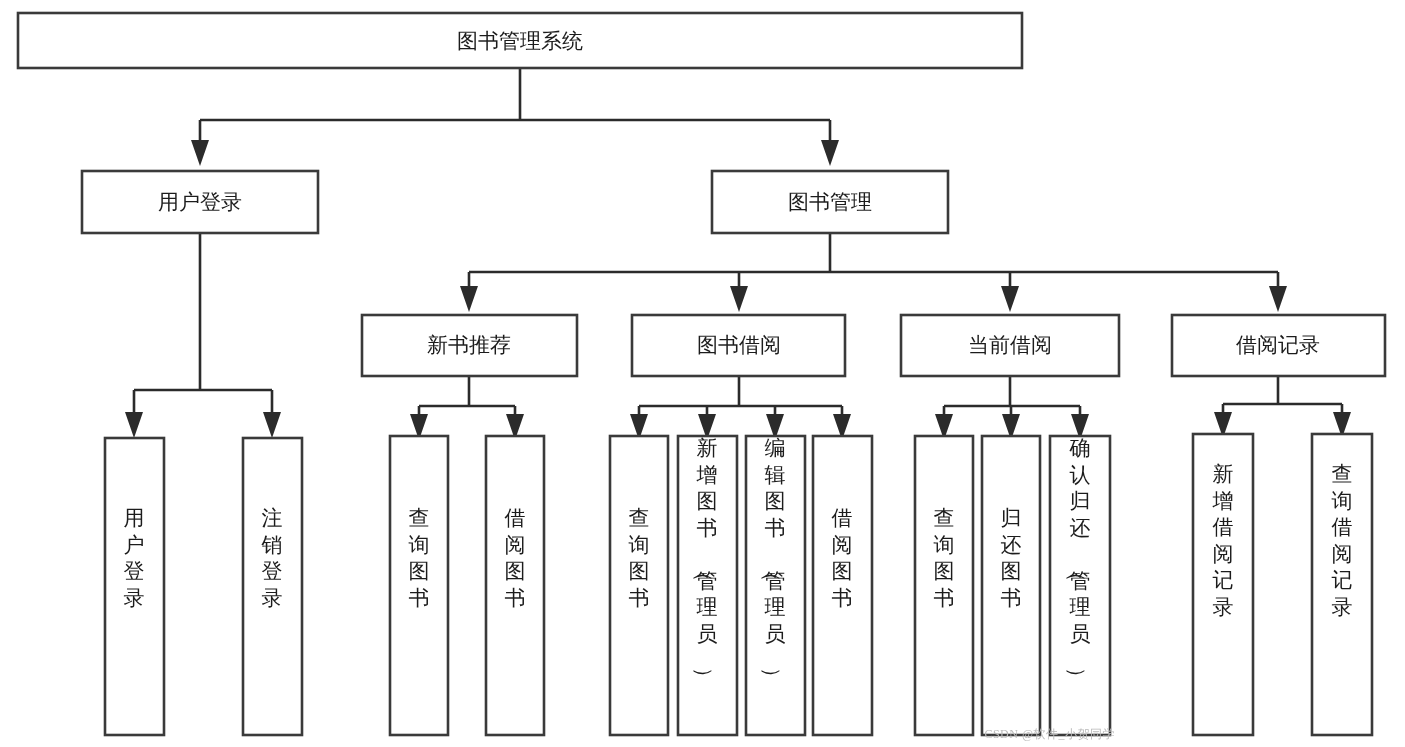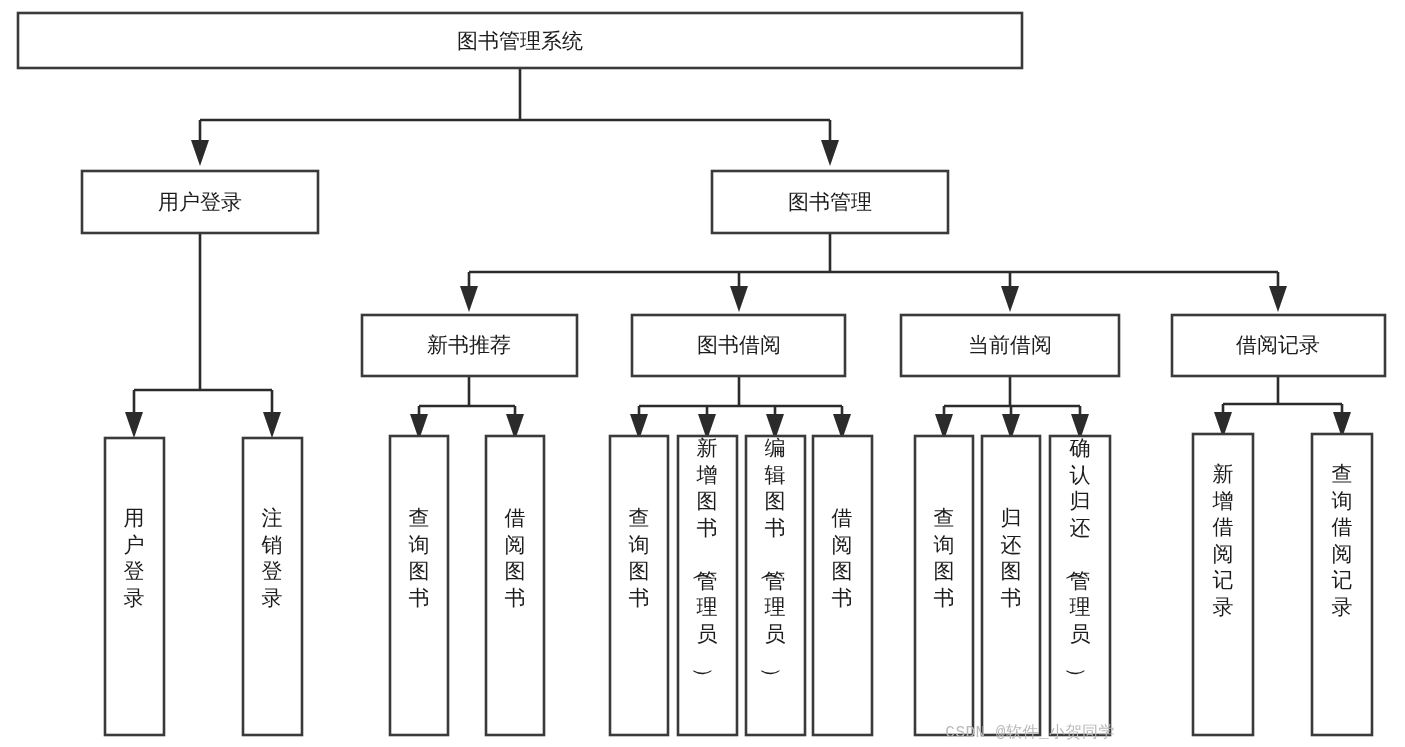--- a/index.html
+++ b/index.html
@@ -51,22 +51,22 @@
   .node-label-v {
     font-family: "Liberation Sans", "DejaVu Sans", sans-serif;
     font-size: 21px;
     fill: #1c1c1c;
     text-anchor: middle;
   }
   .watermark-text {
     position: absolute;
     right: 8px;
     bottom: 4px;
-    font-family: Liberation Mono, monospace;
-    font-size: 16px;
+    font-family: Liberation Serif, serif;
+    font-size: 12px;
     color: #b9b9b9;
     letter-spacing: 0.5px;
     white-space: nowrap;
     user-select: none;
   }
 </style>
 </head>
 <body>
 
 <div id="diagram-root">

